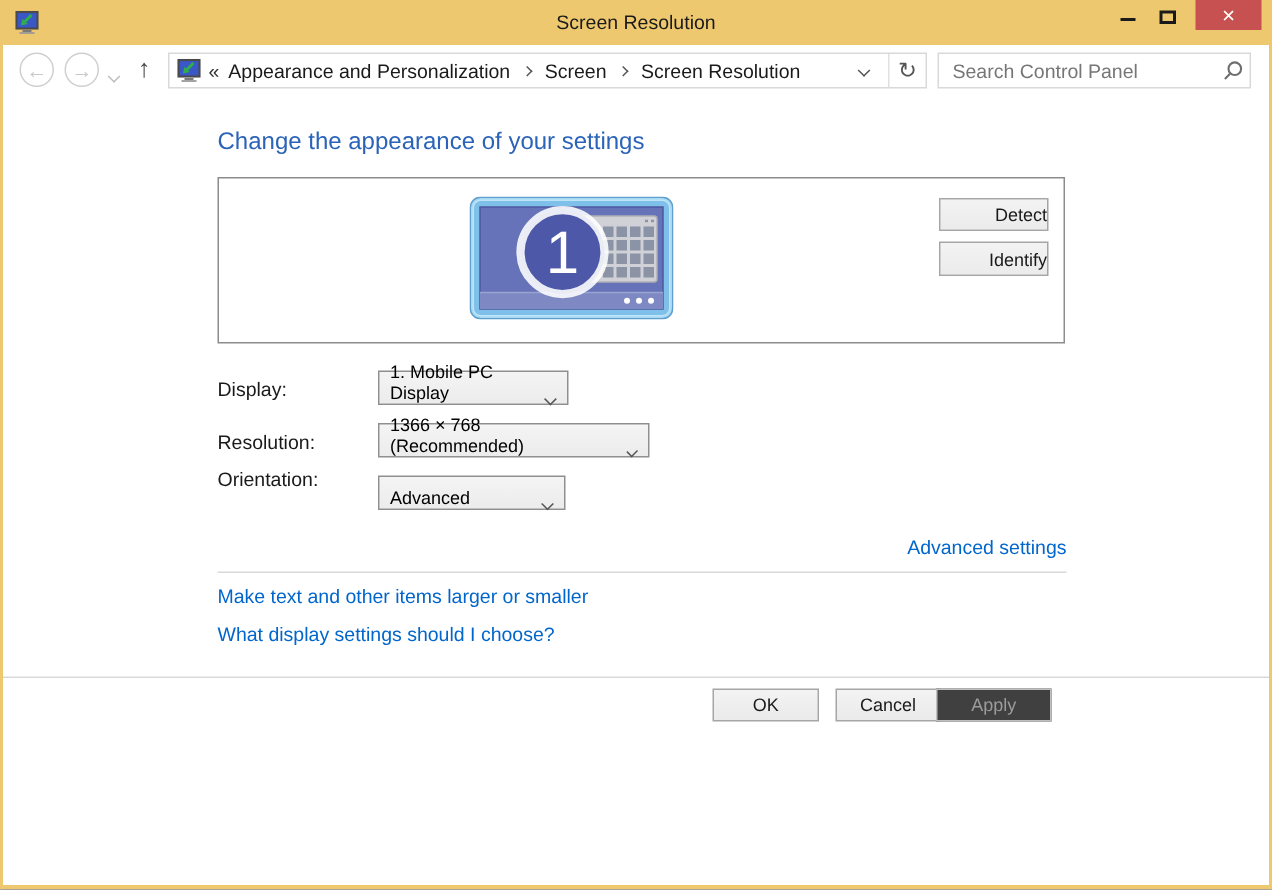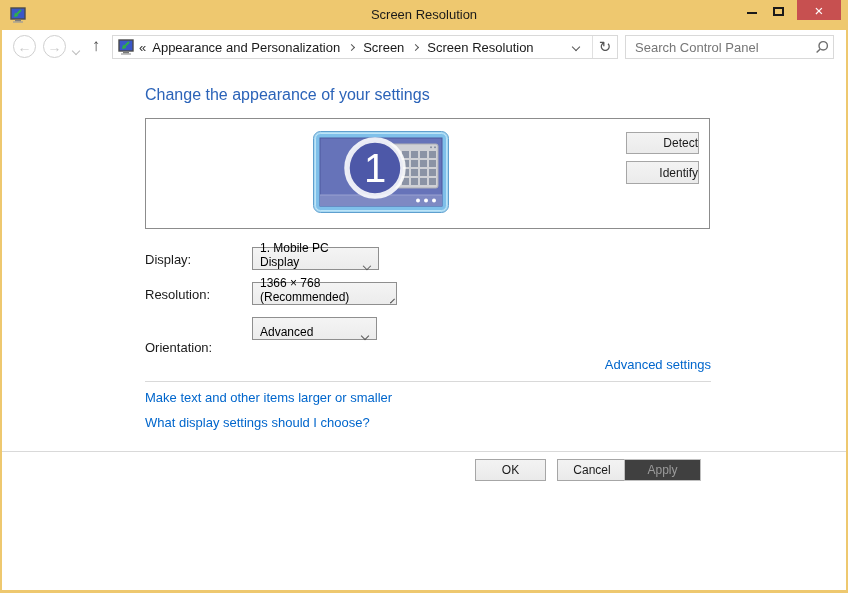--- a/index.html
+++ b/index.html
@@ -68,23 +68,23 @@
     font-family:"Liberation Sans",sans-serif; font-size:12px; color:#1a1a1a;text-align:right; }
   .btn-detect { top:13px; }
   .btn-identify { top:42px; height:23px; }
 
   .field-label { position:absolute; left:145px; font-size:13px; color:#1a1a1a; }
   .combo { position:absolute; left:252px; height:23px; border:1px solid #8f8f8f;
     background:linear-gradient(180deg,#f4f4f4,#ececec); display:flex; align-items:flex-end;
     font-size:12px; color:#000; padding-left:7px; }
   .combo .chev { margin-left:auto; margin-right:8px; margin-top:-3px; }
   .combo-display { top:247px; width:127px; }
-  .combo-resolution { top:282px; width:145px;gap:43px; }
+  .combo-resolution { top:282px; width:181px;gap:43px; }
   .combo-orientation { top:317px; width:125px; }
-  .lbl-display { top:252px; } .lbl-resolution { top:287px; } .lbl-orientation { top:340px; }
+  .lbl-display { top:252px; } .lbl-resolution { top:287px; } .lbl-orientation { top:312px; }
 
   a.link { color:#0066cc; text-decoration:none; font-size:13px; cursor:pointer; }
   .advanced { position:absolute; top:357px; left:145px; width:566px; text-align:right; }
   .sep1 { position:absolute; left:145px; top:381px; width:566px; height:1px; background:#d9d9d9; }
   .link2 { position:absolute; left:145px; top:390px; }
   .link3 { position:absolute; left:145px; top:415px; }
 
   .sep2 { position:absolute; left:2px; right:2px; top:451px; height:1px; background:#d9d9d9; }
   .dlg-btn { position:absolute; top:459px; height:22px;
     background:linear-gradient(180deg,#f3f3f3,#eaeaea); border:1px solid #a6a6a6;

